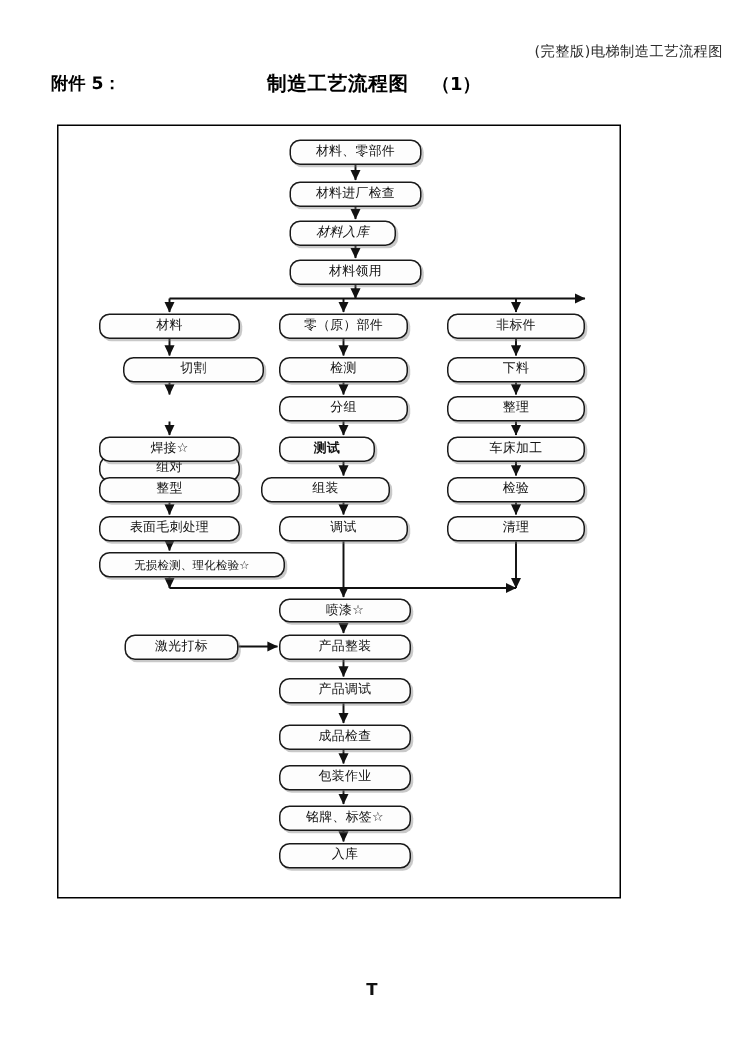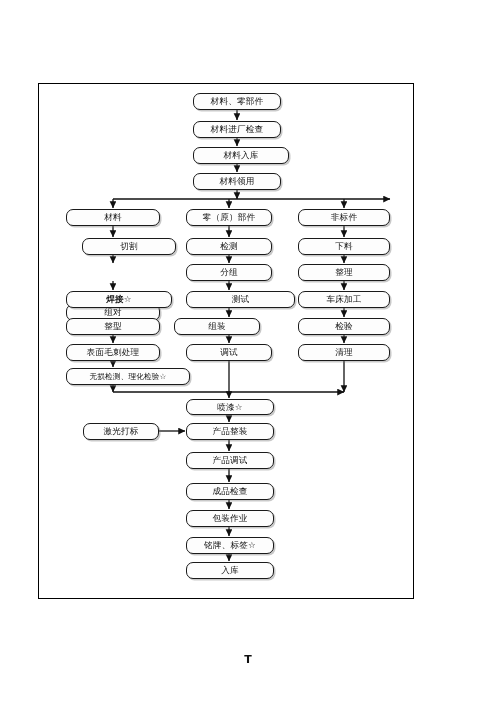--- a/index.html
+++ b/index.html
@@ -112,21 +112,27 @@
     font-size: 11px;
     font-weight: bold;
     color: #111;
   }
 </style>
 </head>
 <body>
 
 <div class="page">
 
-
+  <div class="doc-header">(完整版)电梯制造工艺流程图</div>
+
+  <div class="title-row">
+    <div class="attach-label">附件 5：</div>
+    <div class="main-title">制造工艺流程图</div>
+    <div class="title-suffix">（1）</div>
+  </div>
 
   <div class="frame"></div>
 
   <svg class="wires" viewBox="0 0 496 702">
     <defs>
       <marker id="ah" markerWidth="7" markerHeight="7" refX="5.2" refY="2.6" orient="auto" markerUnits="strokeWidth">
         <path d="M0,0 L5.4,2.6 L0,5.2 z" fill="#111"></path>
       </marker>
     </defs>
     <g stroke="#111" stroke-width="1.3" fill="none" marker-end="url(#ah)">
@@ -172,35 +178,35 @@
       <path d="M229,527 L229,536"></path>
       <path d="M229,554 L229,561"></path>
 
       <path d="M159,431 L185,431"></path>
     </g>
   </svg>
 
   <div>
     <div class="node" style="left:193px;top:93px;width:88px;height:17px;">材料、零部件</div>
     <div class="node" style="left:193px;top:121px;width:88px;height:17px;">材料进厂检查</div>
-    <div class="node" style="left:193px;top:147px;width:96px;height:17px;">材料入库</div>
+    <div class="node" style="left:193px;top:147px;width:71px;height:17px;font-style:italic;">材料入库</div>
     <div class="node" style="left:193px;top:173px;width:88px;height:17px;">材料领用</div>
 
     <div class="node" style="left:66px;top:209px;width:94px;height:17px;">材料</div>
     <div class="node" style="left:66px;top:238px;width:94px;height:17px;margin-left:16px;">切割</div>
     <div class="node" style="left:66px;top:264px;width:94px;height:17px;margin-top:40px;">组对</div>
-    <div class="node" style="left:66px;top:291px;width:106px;height:17px;font-weight:bold;">焊接☆</div>
+    <div class="node" style="left:66px;top:291px;width:94px;height:17px;">焊接☆</div>
     <div class="node" style="left:66px;top:318px;width:94px;height:17px;">整型</div>
     <div class="node" style="left:66px;top:344px;width:94px;height:17px;text-align:right;">表面毛刺处理</div>
     <div class="node small-text" style="left:66px;top:368px;width:124px;height:17px;">无损检测、理化检验☆</div>
 
     <div class="node" style="left:186px;top:209px;width:86px;height:17px;">零（原）部件</div>
     <div class="node" style="left:186px;top:238px;width:86px;height:17px;">检测</div>
     <div class="node" style="left:186px;top:264px;width:86px;height:17px;">分组</div>
-    <div class="node" style="left:186px;top:291px;width:109px;height:17px;">测试</div>
+    <div class="node" style="left:186px;top:291px;width:64px;height:17px;font-weight:bold;">测试</div>
     <div class="node" style="left:174px;top:318px;width:86px;height:17px;">组装</div>
     <div class="node" style="left:186px;top:344px;width:86px;height:17px;">调试</div>
 
     <div class="node" style="left:298px;top:209px;width:92px;height:17px;">非标件</div>
     <div class="node" style="left:298px;top:238px;width:92px;height:17px;">下料</div>
     <div class="node" style="left:298px;top:264px;width:92px;height:17px;">整理</div>
     <div class="node" style="left:298px;top:291px;width:92px;height:17px;">车床加工</div>
     <div class="node" style="left:298px;top:318px;width:92px;height:17px;text-align:center;">检验</div>
     <div class="node" style="left:298px;top:344px;width:92px;height:17px;">清理</div>
 

